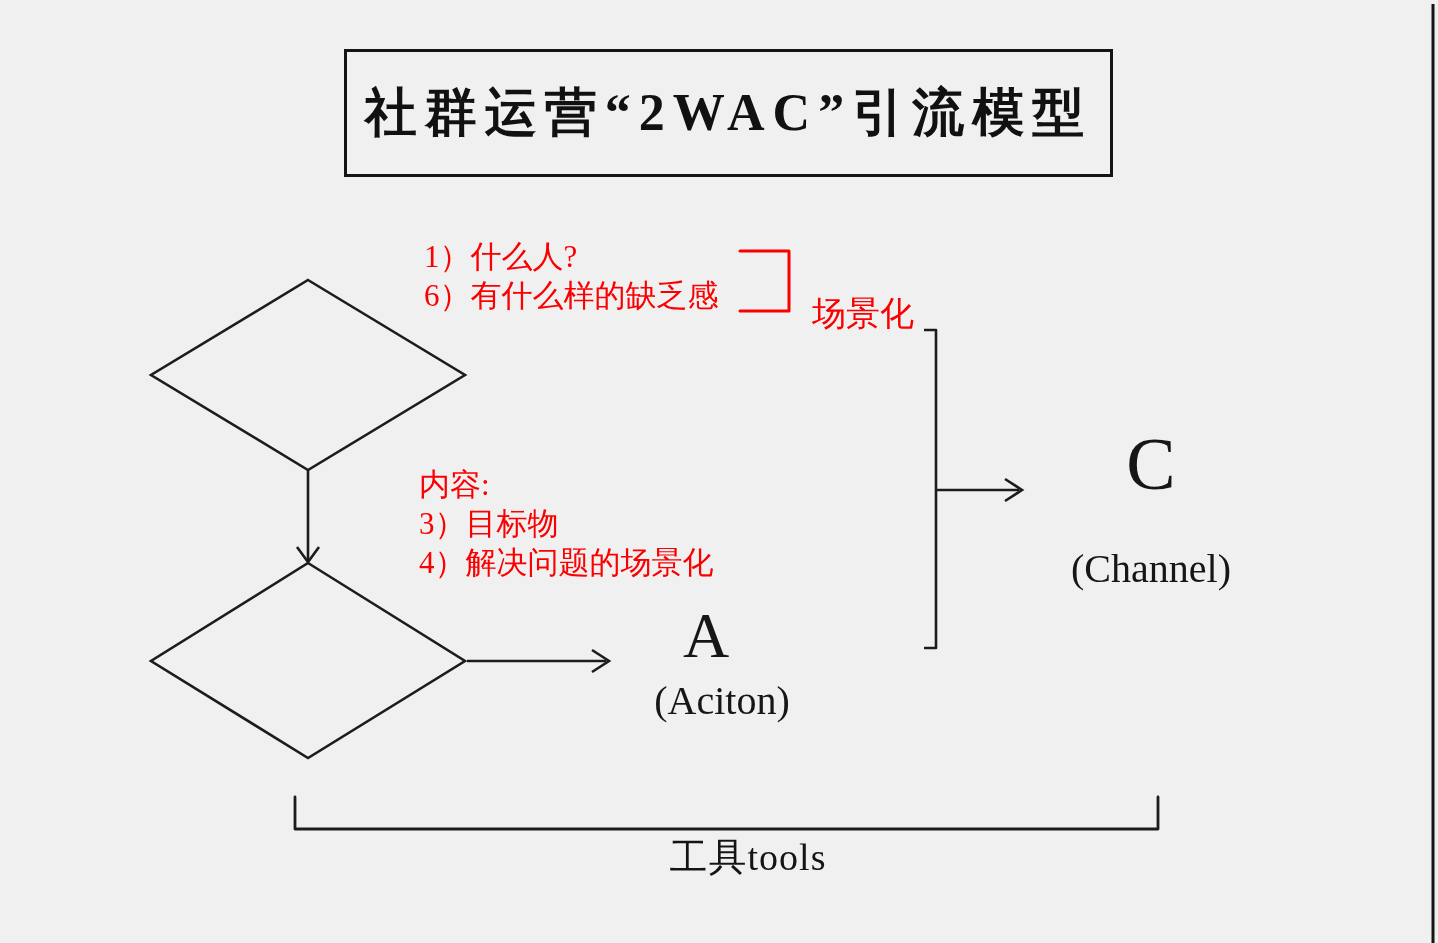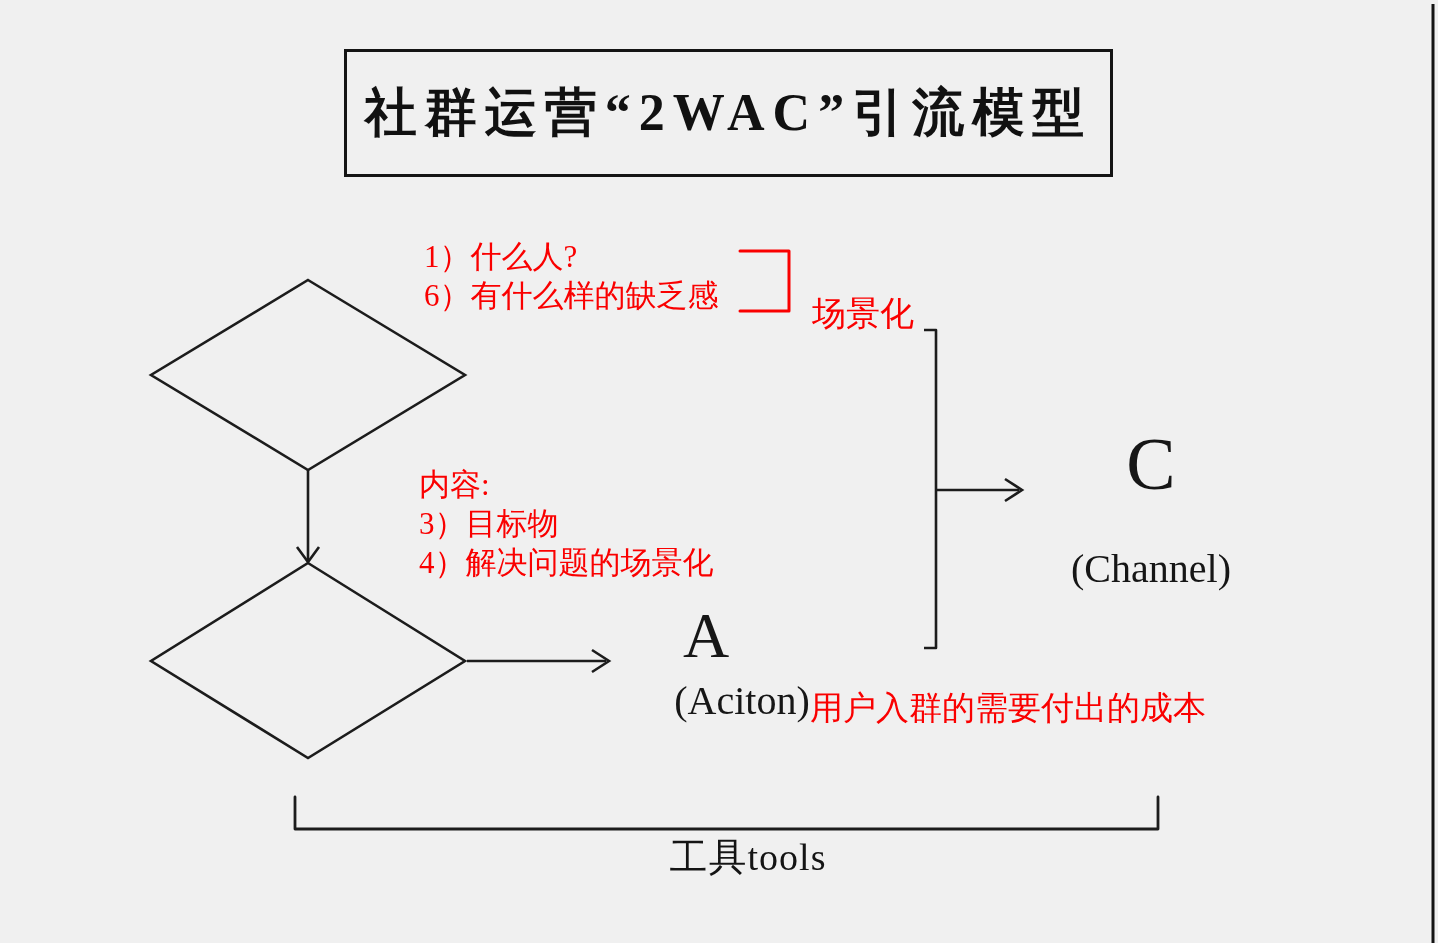--- a/index.html
+++ b/index.html
@@ -30,21 +30,21 @@
     margin-left: 27px;
   }
   .red-label {
     color: var(--red, #fa0000);
     font-weight: 500; white-space: nowrap; margin-top: 30px;
   }
   .node-label { color: #161616; white-space: nowrap; }
   .who-label  { left: 308px; top: 374px; font-size: 58px; }
   .what-label { left: 308px; top: 660px; font-size: 54px; }
   .a-letter   { left: 706px; top: 636px; font-size: 64px; }
-  .a-caption  { left: 722px; top: 700px; font-size: 40px; margin-left: 20px; }
+  .a-caption  { left: 722px; top: 700px; font-size: 40px; }
   .c-letter   { left: 1151px; top: 464px; font-size: 74px; }
   .c-caption  { left: 1151px; top: 532px; font-size: 40px; margin-top: 36px; }
   .scene-label { left: 812px; top: 261px; font-size: 34px; }
   .cost-label  { left: 810px; top: 656px; font-size: 33px; }
   .tools-label {
     left: 748px; top: 857px; font-size: 38px; color: #141414;
     letter-spacing: 1px;
   }
 </style>
 </head>
@@ -91,20 +91,19 @@
   <div class="abs red-note" style="left:392px; top:465px;">
     <div>内容:</div>
     <div>3）目标物</div>
     <div>4）解决问题的场景化</div>
   </div>
 
 
   <div class="abs node-label a-letter center-anchor">A</div>
   <div class="abs node-label a-caption center-anchor">(Aciton)</div>
 
-  <div class="abs red-label cost-label">用户入群的需要付出的成本</div>
 
   <div class="abs node-label c-letter center-anchor">C</div>
   <div class="abs node-label c-caption center-anchor">(Channel)</div>
 
   <div class="abs tools-label center-anchor">工具tools</div>
 
 </div>
 
 </body></html>

